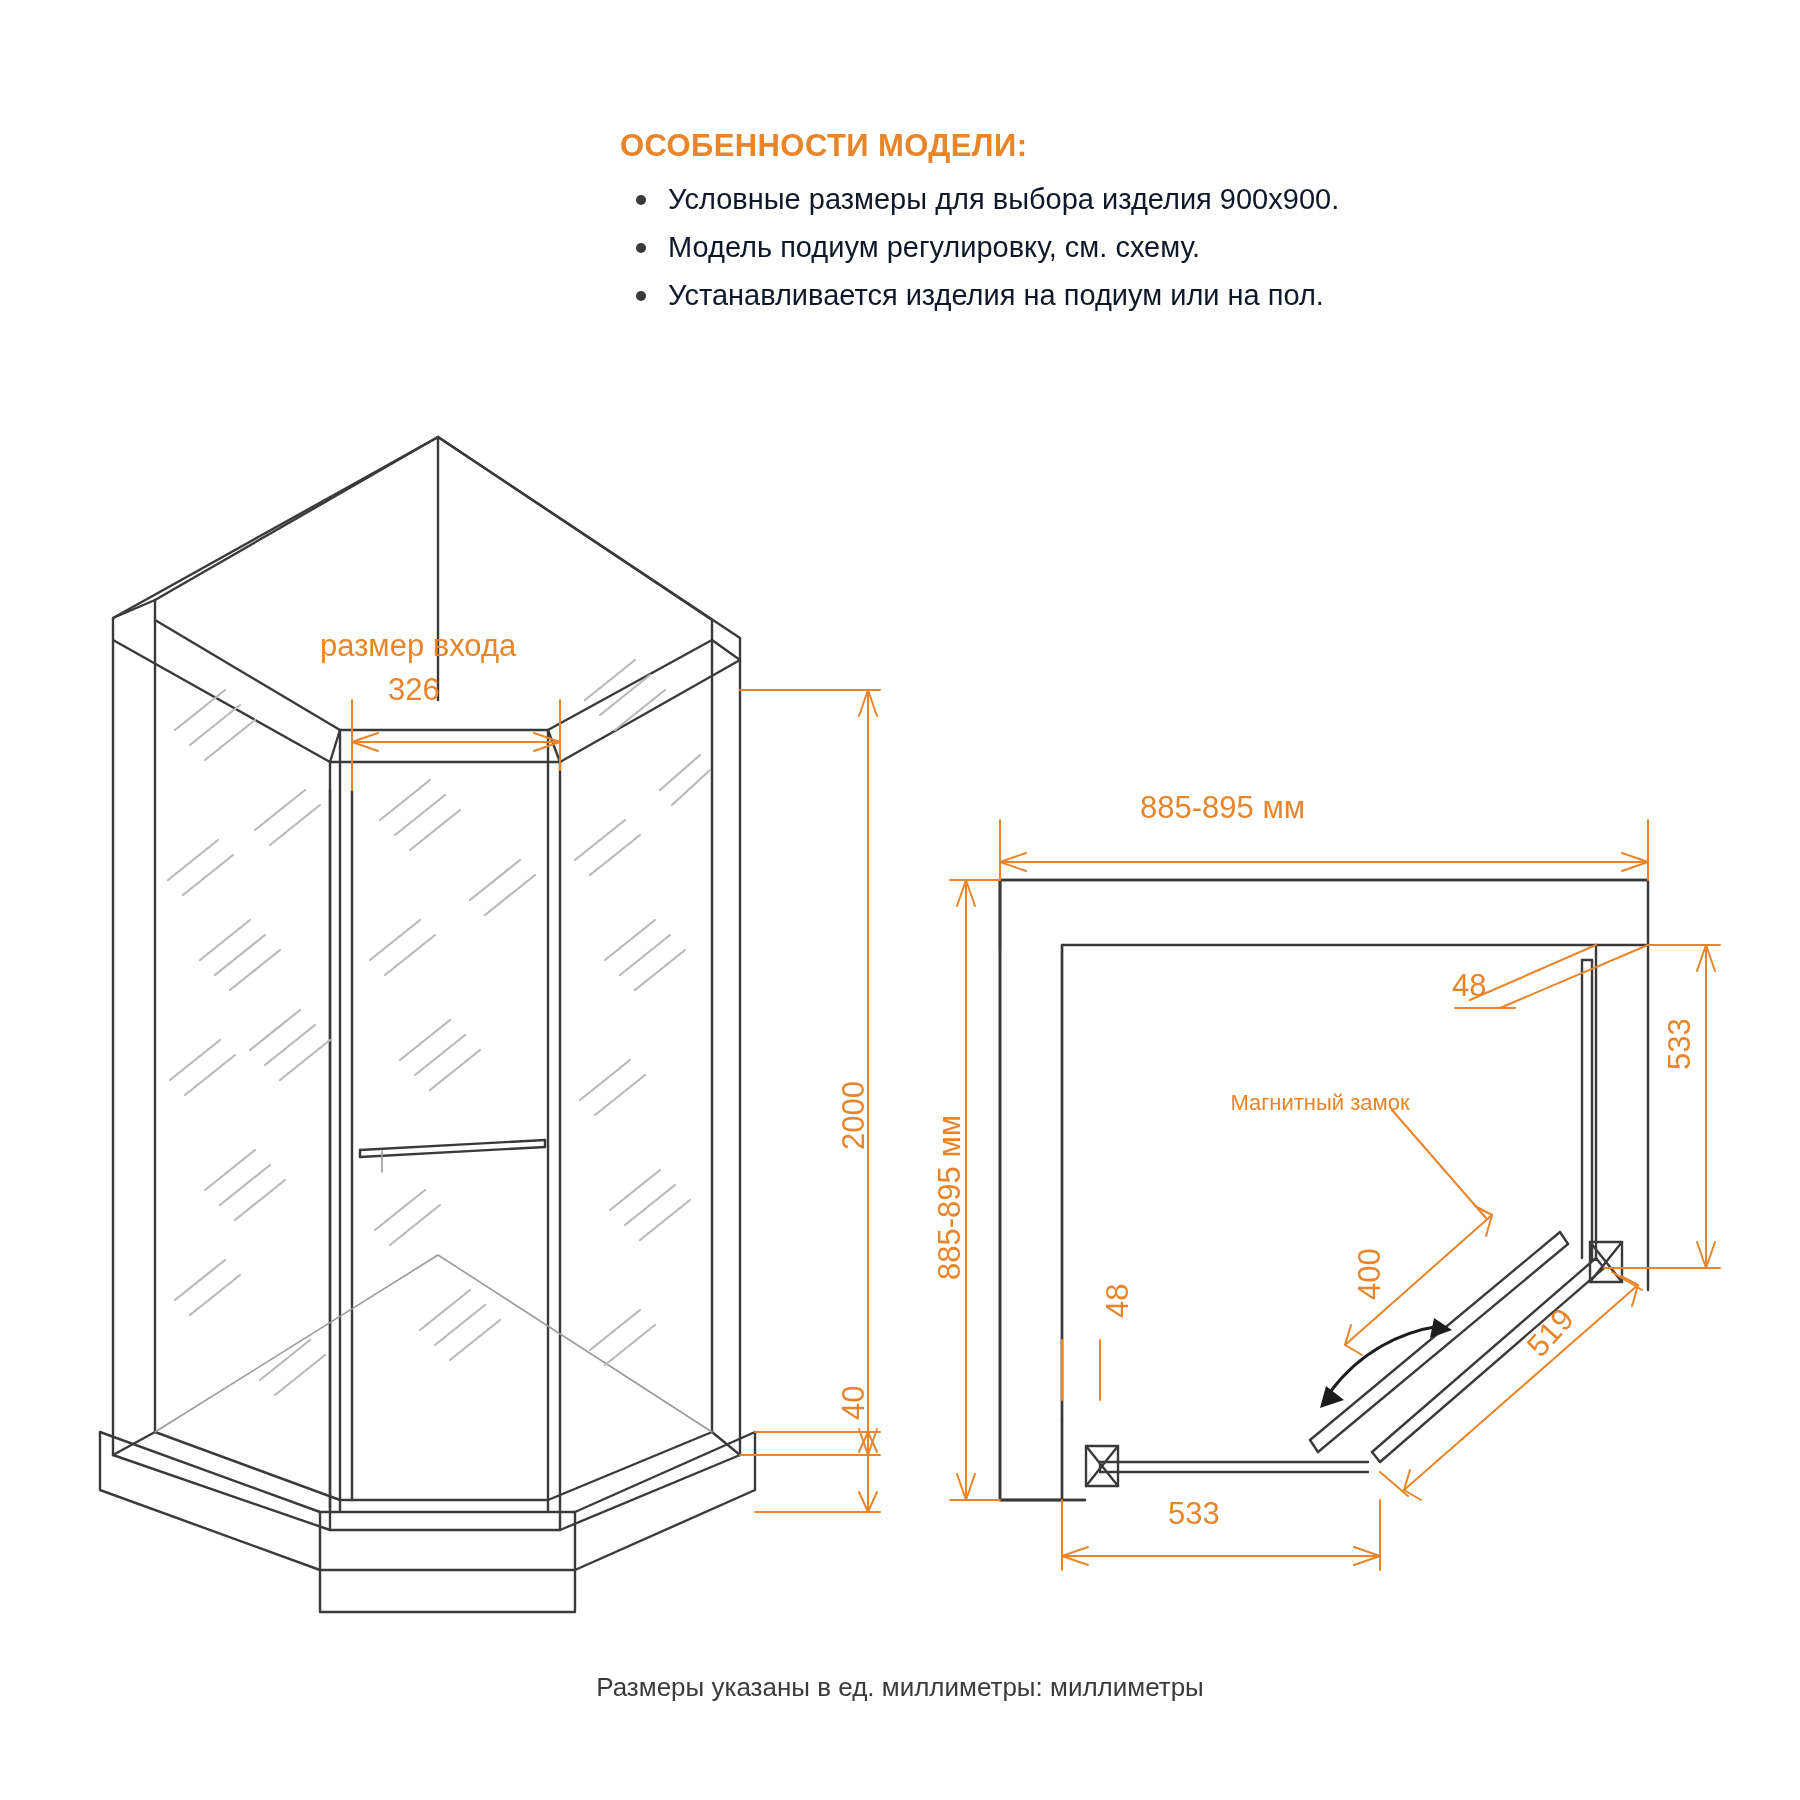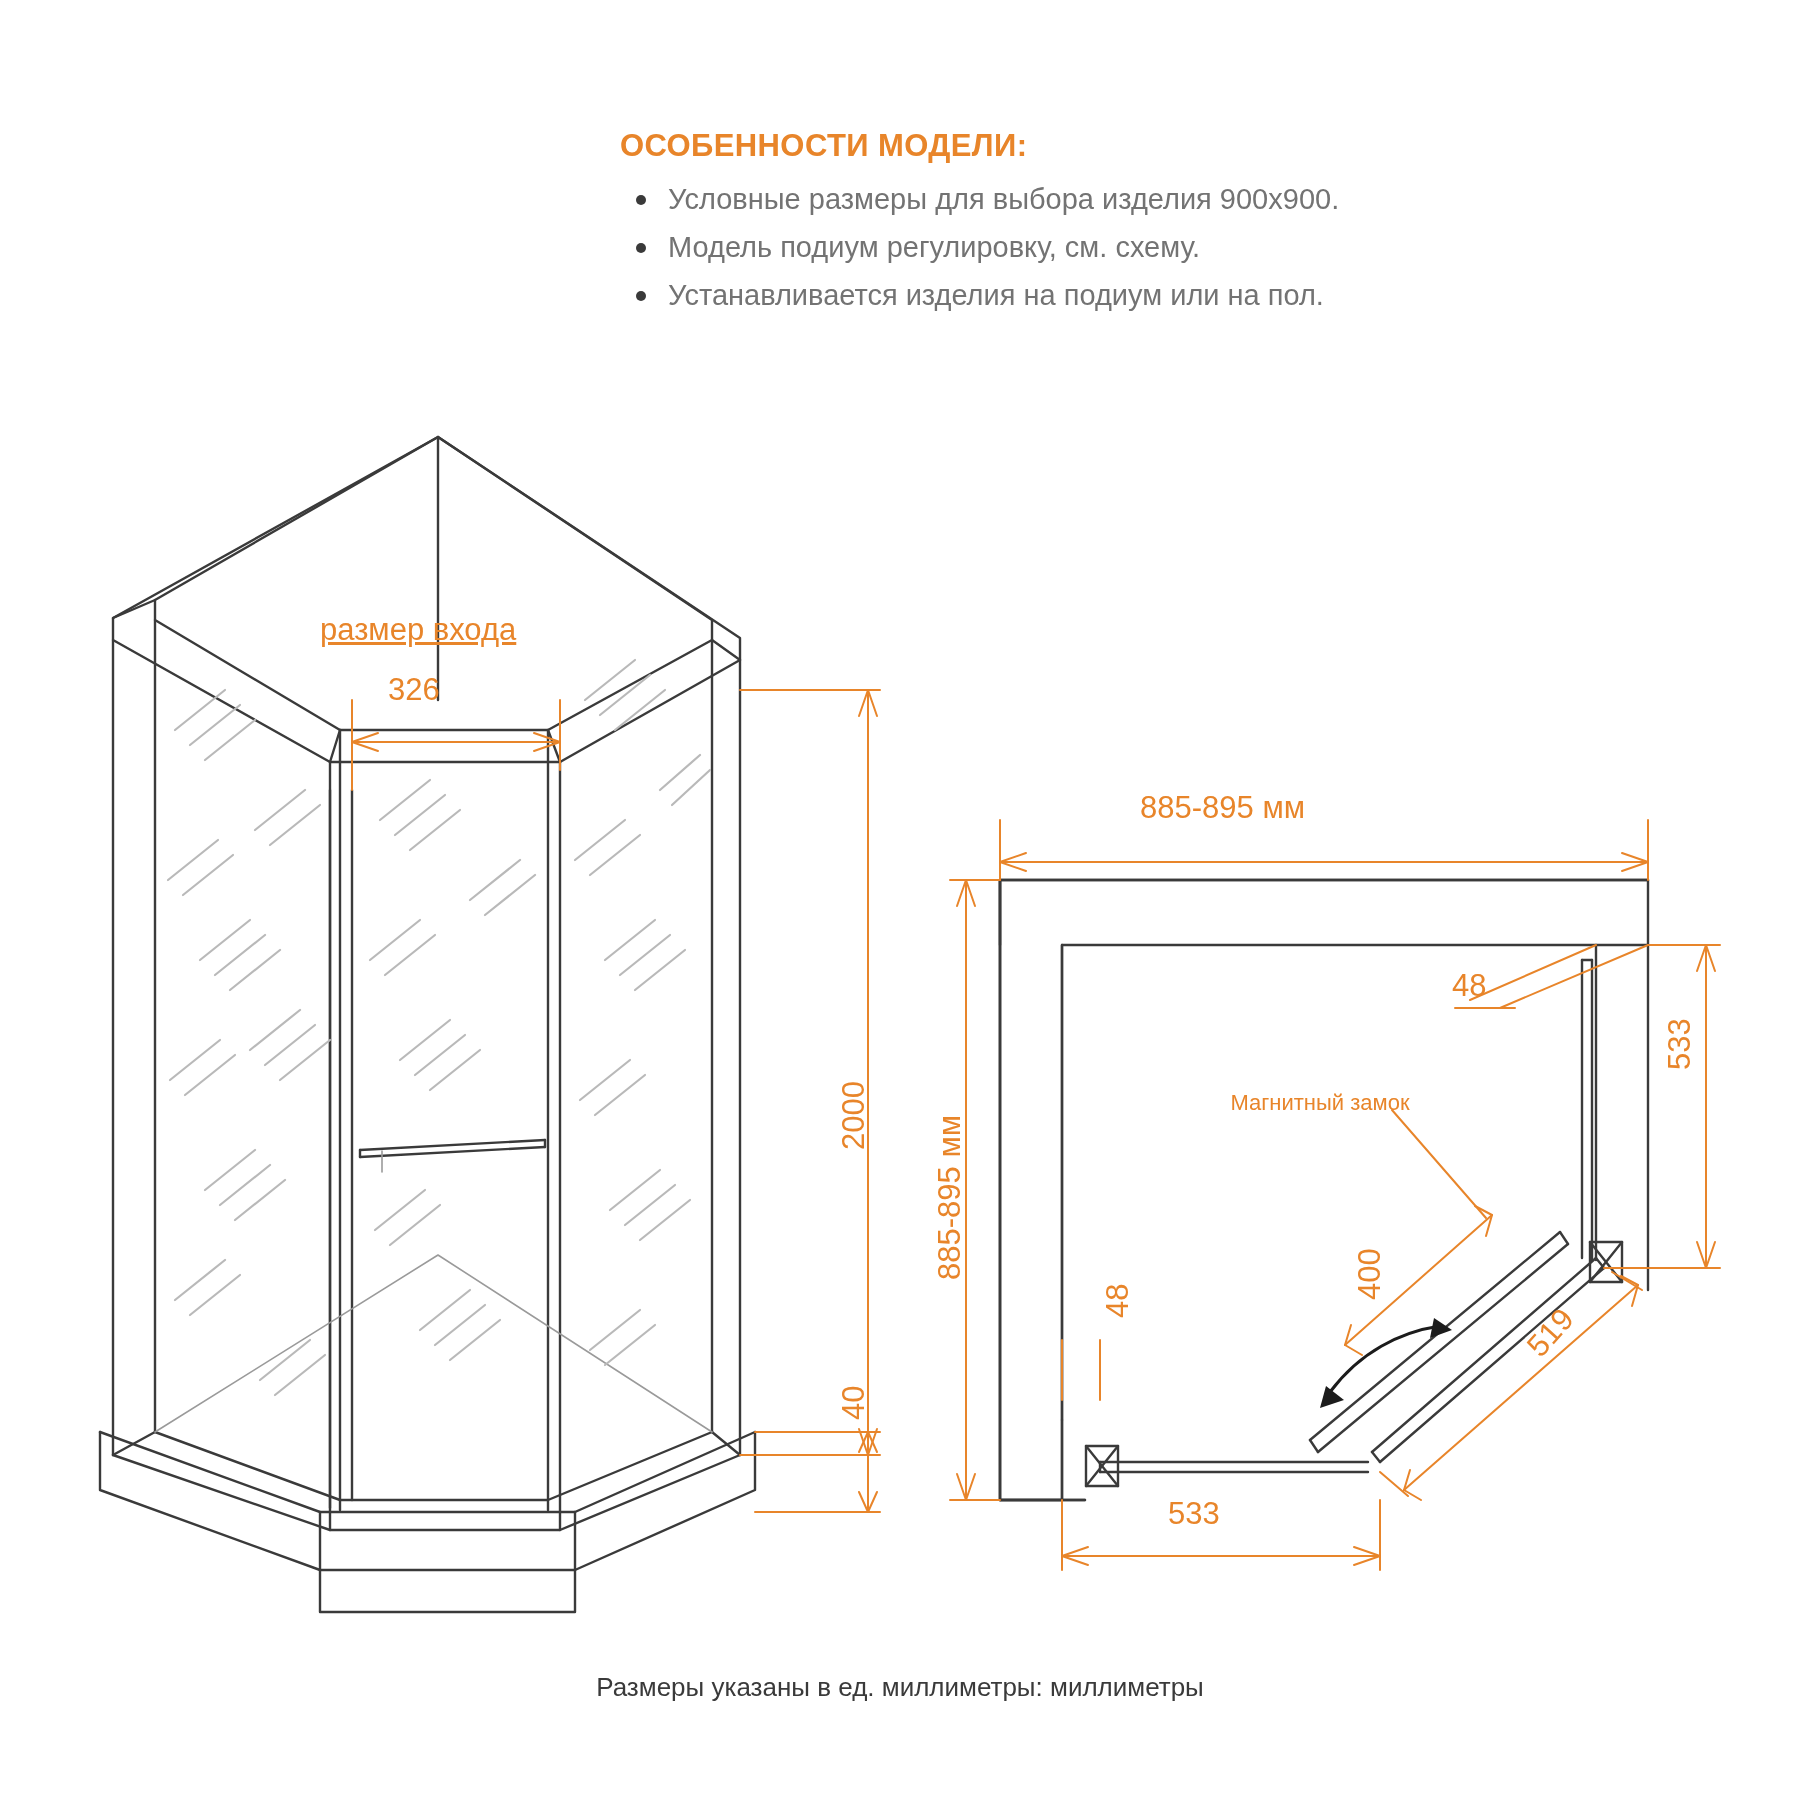--- a/index.html
+++ b/index.html
@@ -37,21 +37,21 @@
     margin: 0 0 14px 0;
   }
   .features-list {
     margin: 0;
     padding: 0;
     list-style: none;
   }
   .features-list li {
     position: relative;
     font-size: 29px;
-    color: #737373;
+    color: #0f172a;
     line-height: 1.45;
     padding-left: 48px;
     margin-bottom: 6px;
     white-space: nowrap;
   }
   .features-list li::before {
     content: "";
     position: absolute;
     left: 16px;
     top: 17px;
@@ -340,21 +340,21 @@
       <path d="M1404,1490 L1638,1285"></path>
       <path d="M1404,1490 L1421,1500 M1404,1490 L1410,1470"></path>
       <path d="M1638,1285 L1621,1276 M1638,1285 L1632,1306"></path>
       <path d="M1380,1472 L1408,1496"></path>
       <path d="M1612,1272 L1642,1290"></path>
 
       <path d="M1392,1110 L1486,1218"></path>
     </g>
   </svg>
 
-  <div class="lbl big" style="left:320px; top:612px;text-decoration:underline;">размер входа</div>
+  <div class="lbl big" style="left:320px; top:628px;">размер входа</div>
   <div class="lbl big" style="left:388px; top:672px;">326</div>
 
   <div class="lbl big rot90" style="left:836px; top:1150px;">2000</div>
   <div class="lbl big rot90" style="left:836px; top:1420px;">40</div>
 
   <div class="lbl big" style="left:1140px; top:790px;">885-895 мм</div>
   <div class="lbl big rot90" style="left:932px; top:1280px;">885-895 мм</div>
 
   <div class="lbl big" style="left:1452px; top:968px;">48</div>
   <div class="lbl big rot90" style="left:1100px; top:1318px;">48</div>

